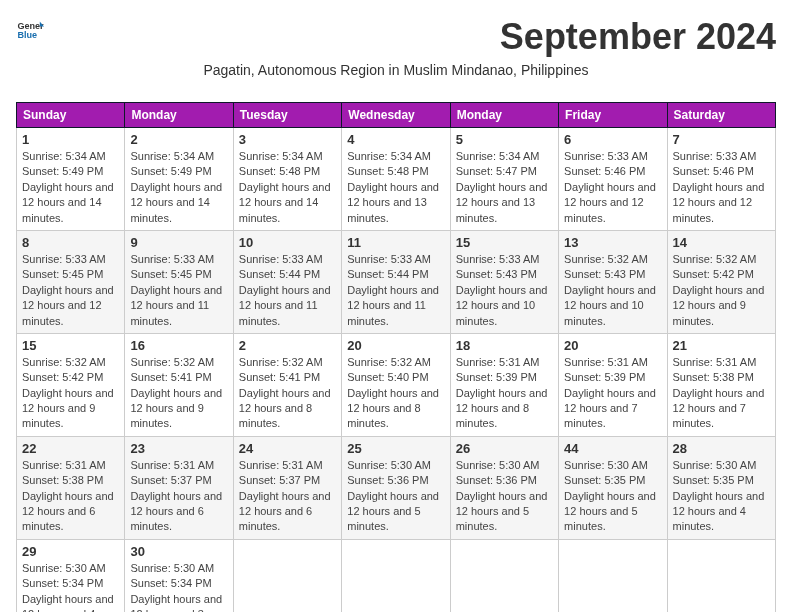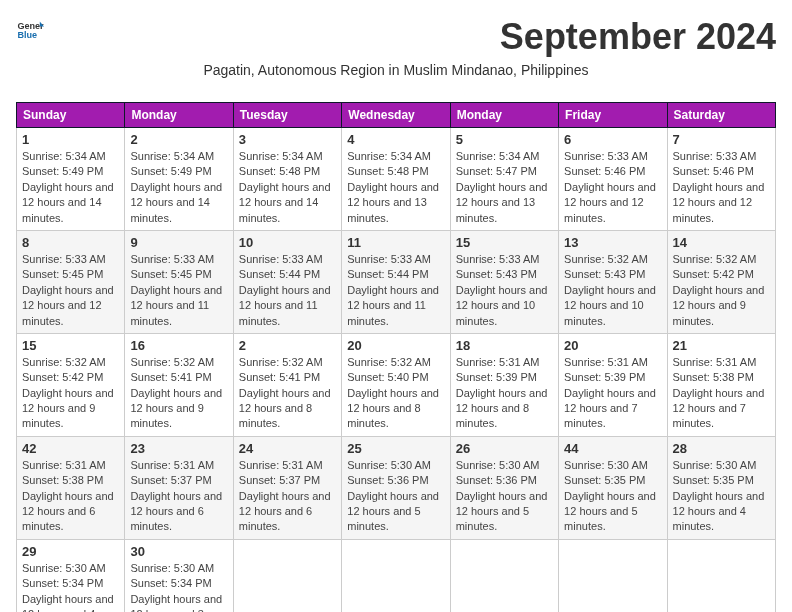--- a/index.html
+++ b/index.html
@@ -276,21 +276,21 @@
         <span class="day-number">21</span>
         <div class="day-info">
           Sunrise: 5:31 AM<br>
           Sunset: 5:38 PM<br>
           Daylight hours and 12 hours and 7 minutes.
         </div>
       </td>
       </tr>
       <tr>
         <td>
-        <span class="day-number">42</span>
+        <span class="day-number">22</span>
         <div class="day-info">
           Sunrise: 5:31 AM<br>
           Sunset: 5:38 PM<br>
           Daylight hours and 12 hours and 6 minutes.
         </div>
       </td>
         <td>
         <span class="day-number">23</span>
         <div class="day-info">
           Sunrise: 5:31 AM<br>

